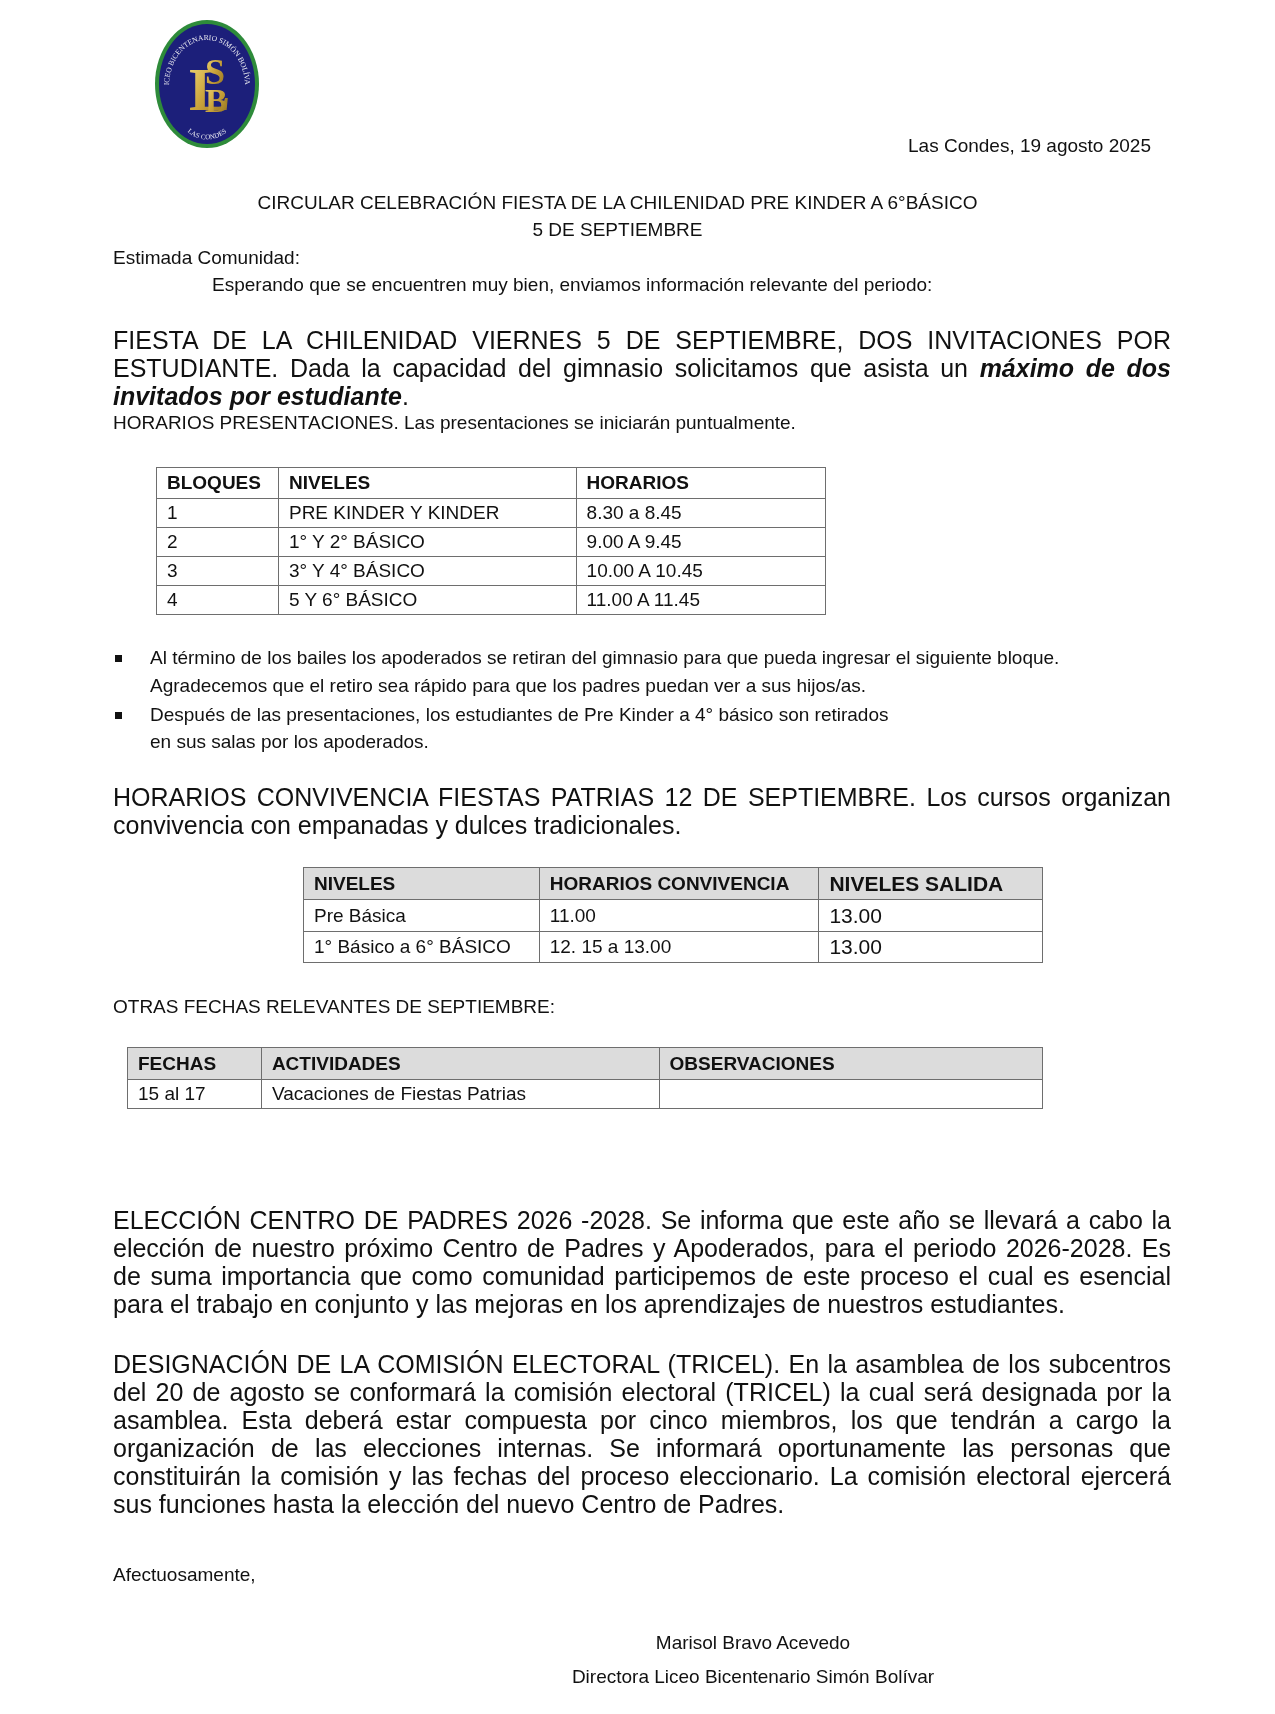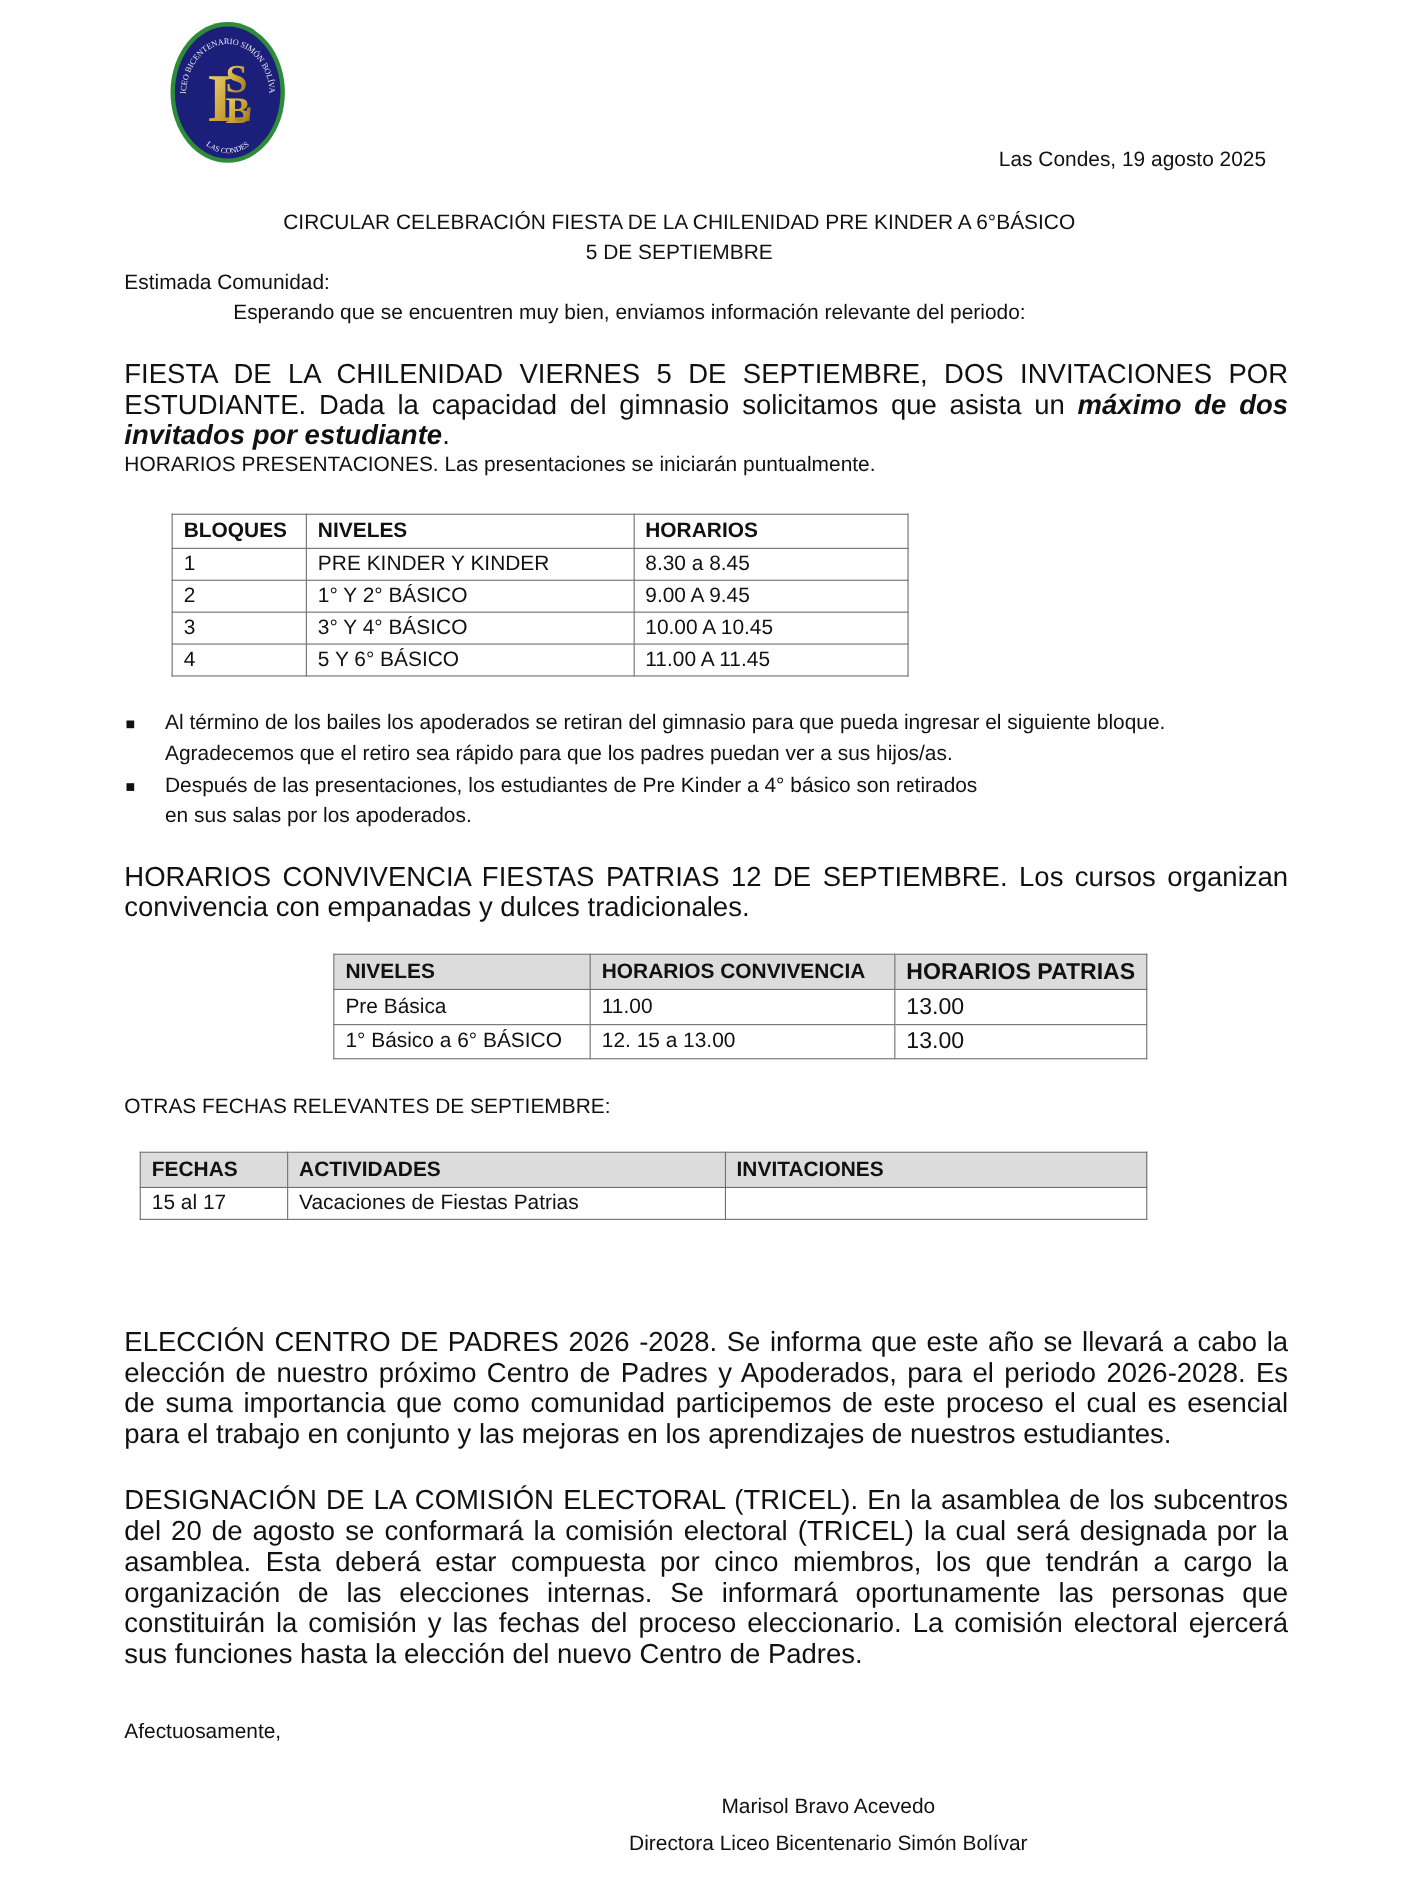--- a/index.html
+++ b/index.html
@@ -106,21 +106,21 @@
 <table class="grid shaded" style="left:303px; top:867px; width:740px;">
   <colgroup>
       <col style="width:236px">
       <col style="width:280px">
       <col style="width:224px">
     </colgroup>
   <tbody>
       <tr class="head" style="height:32px;">
     <td>NIVELES</td>
     <td>HORARIOS CONVIVENCIA</td>
-    <td style="font-size:21px;">HORARIOS PATRIAS</td>
+    <td style="font-size:21px;">NIVELES SALIDA</td>
   </tr>
   <tr style="height:32px;">
     <td>Pre Básica</td>
     <td>11.00</td>
     <td style="font-size:21px;">13.00</td>
   </tr>
   <tr style="height:31px;">
     <td>1° Básico  a  6° BÁSICO</td>
     <td>12. 15 a 13.00</td>
     <td style="font-size:21px;">13.00</td>
@@ -133,21 +133,21 @@
 <table class="grid shaded" style="left:127px; top:1047px; width:916px;">
   <colgroup>
       <col style="width:134px">
       <col style="width:398px">
       <col style="width:384px">
     </colgroup>
   <tbody>
       <tr class="head" style="height:32px;padding-left:32px;">
     <td>FECHAS</td>
     <td>ACTIVIDADES</td>
-    <td>INVITACIONES</td>
+    <td>OBSERVACIONES</td>
   </tr>
   <tr style="height:29px;">
     <td>15 al  17</td>
     <td>Vacaciones de Fiestas Patrias</td>
     <td></td>
   </tr>
 </tbody>
   </table>
 
 <div class="para" style="top:1206px;"><span class="b">ELECCIÓN CENTRO DE PADRES 2026 -2028.</span><span> Se informa que este año se llevará a cabo la elección de nuestro próximo Centro de Padres y Apoderados, para el periodo 2026-2028. Es de suma importancia que como comunidad participemos de este proceso el cual es esencial para el trabajo en conjunto y las mejoras en los aprendizajes de nuestros estudiantes.</span></div>

